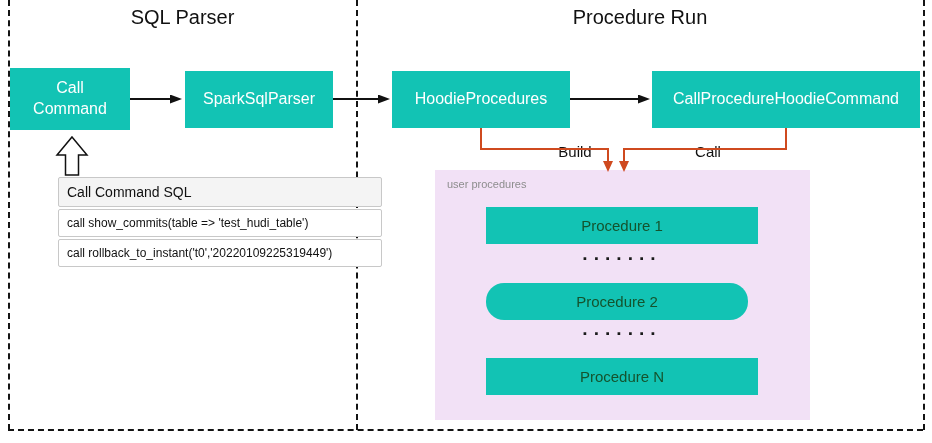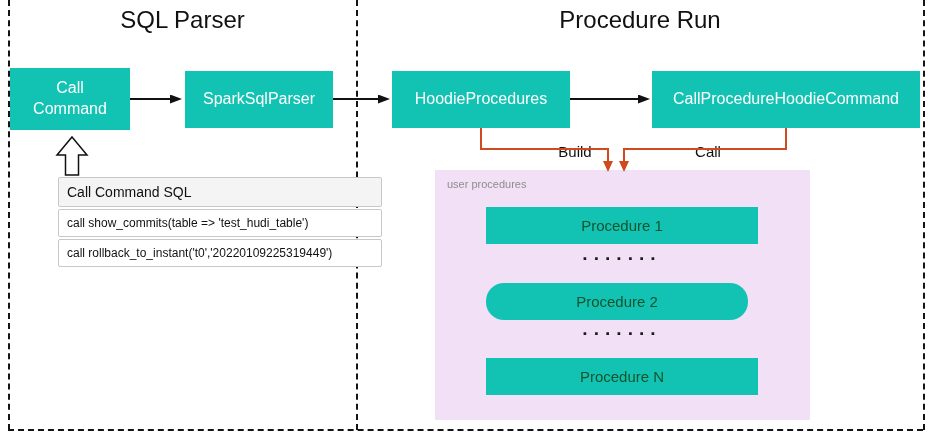--- a/index.html
+++ b/index.html
@@ -6,21 +6,21 @@
     --teal:#12c3b4;
     --purple:#f2e1f6;
     --orange:#cf4a1f;
     --ink:#111111;
   }
   html,body{margin:0;padding:0;background:#ffffff;}
   body{font-family:"Liberation Sans", sans-serif;color:var(--ink);}
   #canvas{position:relative;width:932px;height:443px;background:#ffffff;overflow:hidden;}
   .dash-v{position:absolute;top:0;height:430px;width:0;border-left:2px dashed #141414;}
   .dash-h{position:absolute;height:0;border-top:2px dashed #141414;}
-  .section-title{position:absolute;top:6px;font-size:24px;font-weight:500;text-align:center;}
+  .section-title{position:absolute;top:6px;font-size:20px;font-weight:500;text-align:center;}
   .node{position:absolute;background:var(--teal);color:#ffffff;display:flex;align-items:center;justify-content:center;
         text-align:center;font-size:16px;line-height:1.3;}
   .pre{white-space:pre-line;}
   .proc{position:absolute;background:var(--teal);color:#14532d;display:flex;align-items:center;justify-content:center;
         font-size:15px;}
   .purple-box{position:absolute;left:435px;top:170px;width:375px;height:250px;background:var(--purple);}
   .user-label{position:absolute;left:447px;top:178px;font-size:11px;color:#8d8d8d;}
   .dots{position:absolute;left:486px;width:272px;text-align:center;font-size:19px;font-weight:bold;
         letter-spacing:5px;color:#1a1a1a;line-height:1;}
   .edge-label{position:absolute;top:131px;font-size:15px;text-align:center;margin-top:12px;}

